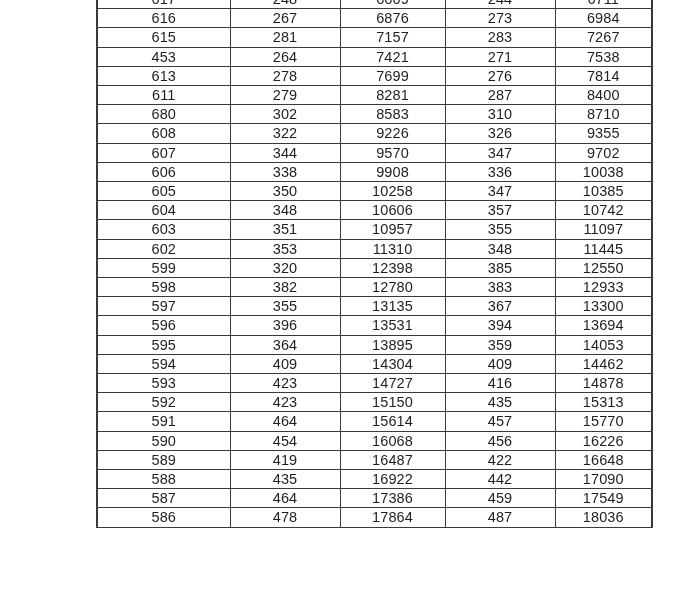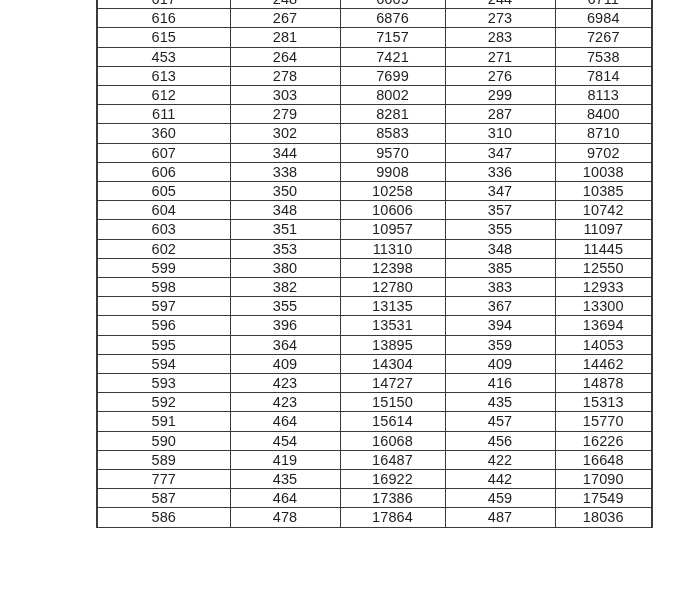--- a/index.html
+++ b/index.html
@@ -117,39 +117,39 @@
             <td>7538</td>
           </tr>
           <tr>
             <td>613</td>
             <td>278</td>
             <td>7699</td>
             <td>276</td>
             <td>7814</td>
           </tr>
           <tr>
-            <td>612</td>
-            <td>303</td>
-            <td>8002</td>
-            <td>299</td>
-            <td>8113</td>
-          </tr>
-          <tr>
             <td>611</td>
             <td>279</td>
             <td>8281</td>
             <td>287</td>
             <td>8400</td>
           </tr>
           <tr>
-            <td>360</td>
+            <td>680</td>
             <td>302</td>
             <td>8583</td>
             <td>310</td>
             <td>8710</td>
+          </tr>
+          <tr>
+            <td>608</td>
+            <td>322</td>
+            <td>9226</td>
+            <td>326</td>
+            <td>9355</td>
           </tr>
           <tr>
             <td>607</td>
             <td>344</td>
             <td>9570</td>
             <td>347</td>
             <td>9702</td>
           </tr>
           <tr>
             <td>606</td>
@@ -181,21 +181,21 @@
           </tr>
           <tr>
             <td>602</td>
             <td>353</td>
             <td>11310</td>
             <td>348</td>
             <td>11445</td>
           </tr>
           <tr>
             <td>599</td>
-            <td>380</td>
+            <td>320</td>
             <td>12398</td>
             <td>385</td>
             <td>12550</td>
           </tr>
           <tr>
             <td>598</td>
             <td>382</td>
             <td>12780</td>
             <td>383</td>
             <td>12933</td>
@@ -257,21 +257,21 @@
             <td>16226</td>
           </tr>
           <tr>
             <td>589</td>
             <td>419</td>
             <td>16487</td>
             <td>422</td>
             <td>16648</td>
           </tr>
           <tr>
-            <td>777</td>
+            <td>588</td>
             <td>435</td>
             <td>16922</td>
             <td>442</td>
             <td>17090</td>
           </tr>
           <tr>
             <td>587</td>
             <td>464</td>
             <td>17386</td>
             <td>459</td>

